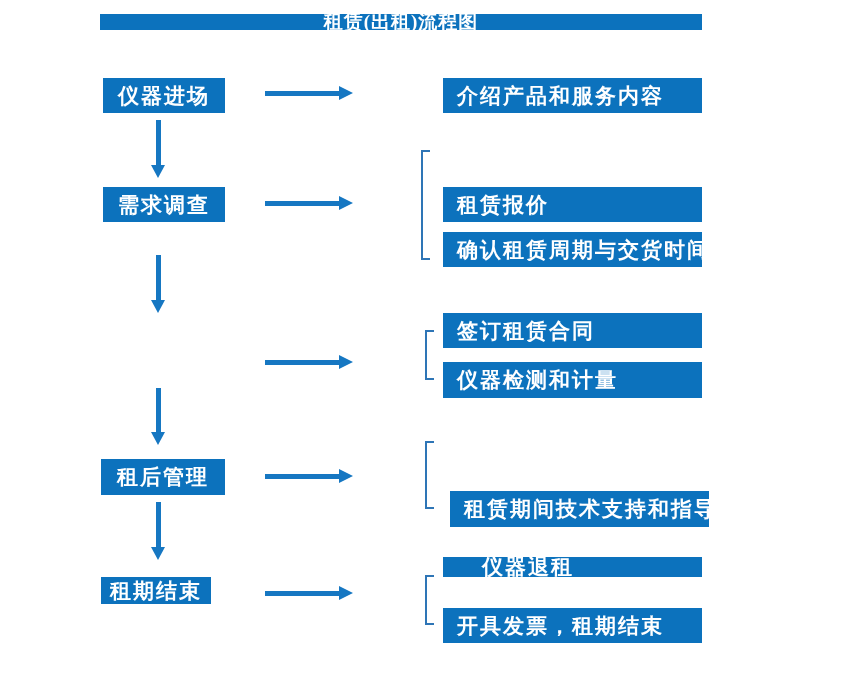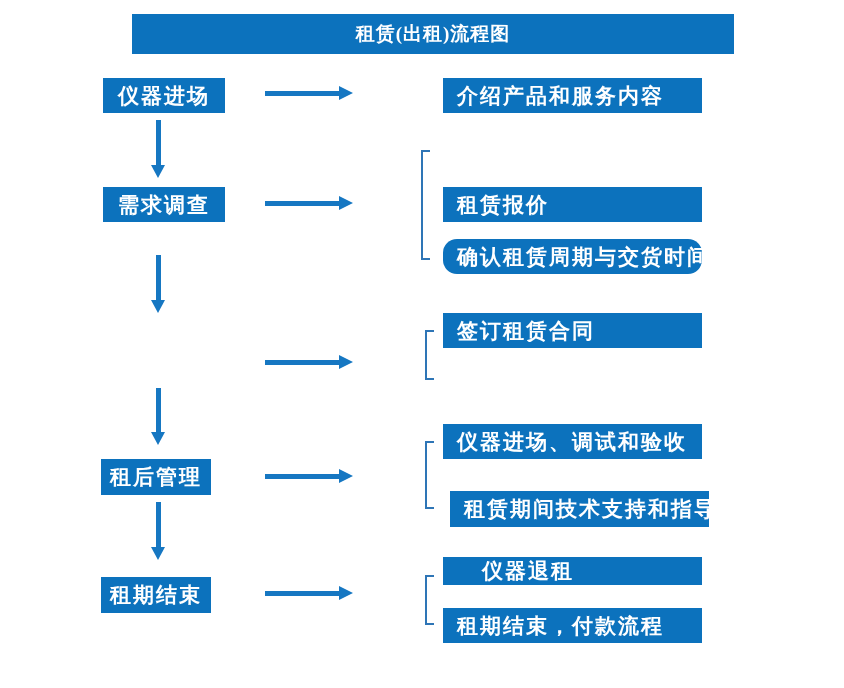--- a/index.html
+++ b/index.html
@@ -14,25 +14,25 @@
   .canvas {
     position: relative;
     width: 844px;
     height: 688px;
     background: var(--background);
     font-family: "Liberation Serif", serif;
     overflow: hidden;
   }
   .title-bar {
     position: absolute;
-    left: 100px; top: 14px; width: 602px; height: 40px;
+    left: 100px; top: 14px; width: 602px; height: 16px;
     background: var(--box-fill);
     color: var(--text-on-blue);
     font-size: 19px; font-weight: bold; letter-spacing: 1px;
-    display: flex; align-items: center; justify-content: center; margin-left: 32px;
+    display: flex; align-items: center; justify-content: center;
   }
   .stage-box {
     position: absolute;
     background: var(--box-fill);
     color: var(--text-on-blue);
     font-size: 21px; font-weight: bold; letter-spacing: 2px;
     display: flex; align-items: center; justify-content: center;
   }
   .detail-box {
     position: absolute;
@@ -79,31 +79,31 @@
 </style>
 </head>
 <body>
 
 <div class="canvas">
 
   <div class="title-bar">租赁(出租)流程图</div>
 
   <div class="stage-box" style="left:103px; top:78px;  width:122px; height:35px;">仪器进场</div>
   <div class="stage-box" style="left:103px; top:187px; width:122px; height:35px;text-align:right;">需求调查</div>
-  <div class="stage-box" style="left:101px; top:459px; width:110px; height:36px;">租后管理</div>
-  <div class="stage-box" style="left:101px; top:577px; width:110px; height:36px;">租期结束</div>
+  <div class="stage-box" style="left:101px; top:459px; width:124px; height:36px;">租后管理</div>
+  <div class="stage-box" style="left:101px; top:577px; width:110px; height:27px;">租期结束</div>
 
   <div class="detail-box" style="top:78px;">介绍产品和服务内容</div>
   <div class="detail-box" style="top:187px;">租赁报价</div>
-  <div class="detail-box" style="top:239px;border-radius:14px;">确认租赁周期与交货时间</div>
+  <div class="detail-box" style="top:232px;">确认租赁周期与交货时间</div>
   <div class="detail-box" style="top:313px;">签订租赁合同</div>
-  <div class="detail-box" style="top:424px;">仪器进场、调试和验收</div>
+  <div class="detail-box" style="top:362px; height:36px;">仪器检测和计量</div>
   <div class="detail-box" style="top:491px; height:36px;margin-left:7px;">租赁期间技术支持和指导</div>
-  <div class="detail-box" style="top:557px; height:28px;padding-left:39px;">仪器退租</div>
-  <div class="detail-box" style="top:608px;">租期结束，付款流程</div>
+  <div class="detail-box" style="top:557px; height:20px;padding-left:39px;">仪器退租</div>
+  <div class="detail-box" style="top:608px;">开具发票，租期结束</div>
 
   <div class="h-arrow" style="top:86px;">
       <div class="shaft"></div>
       <div class="head"></div>
     </div>
   <div class="h-arrow" style="top:196px;">
       <div class="shaft"></div>
       <div class="head"></div>
     </div>
   <div class="h-arrow" style="top:355px;">

